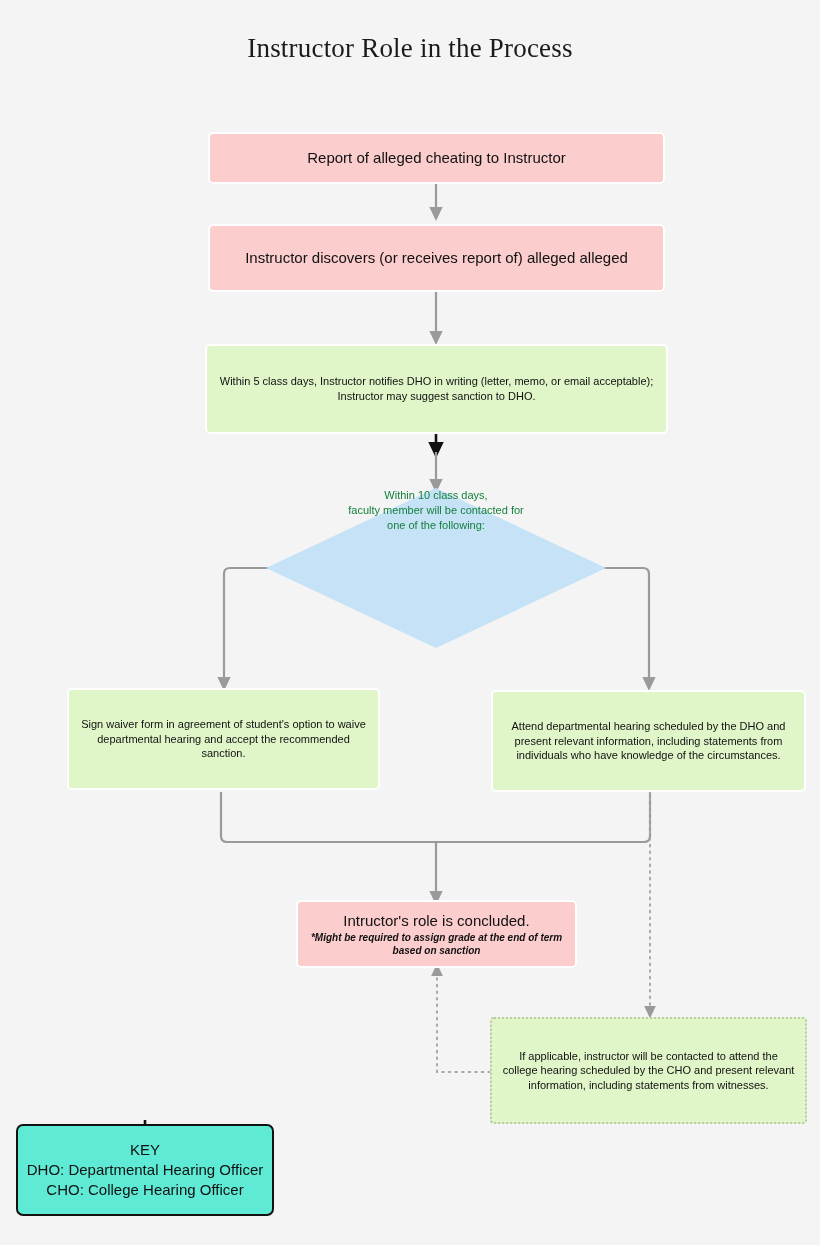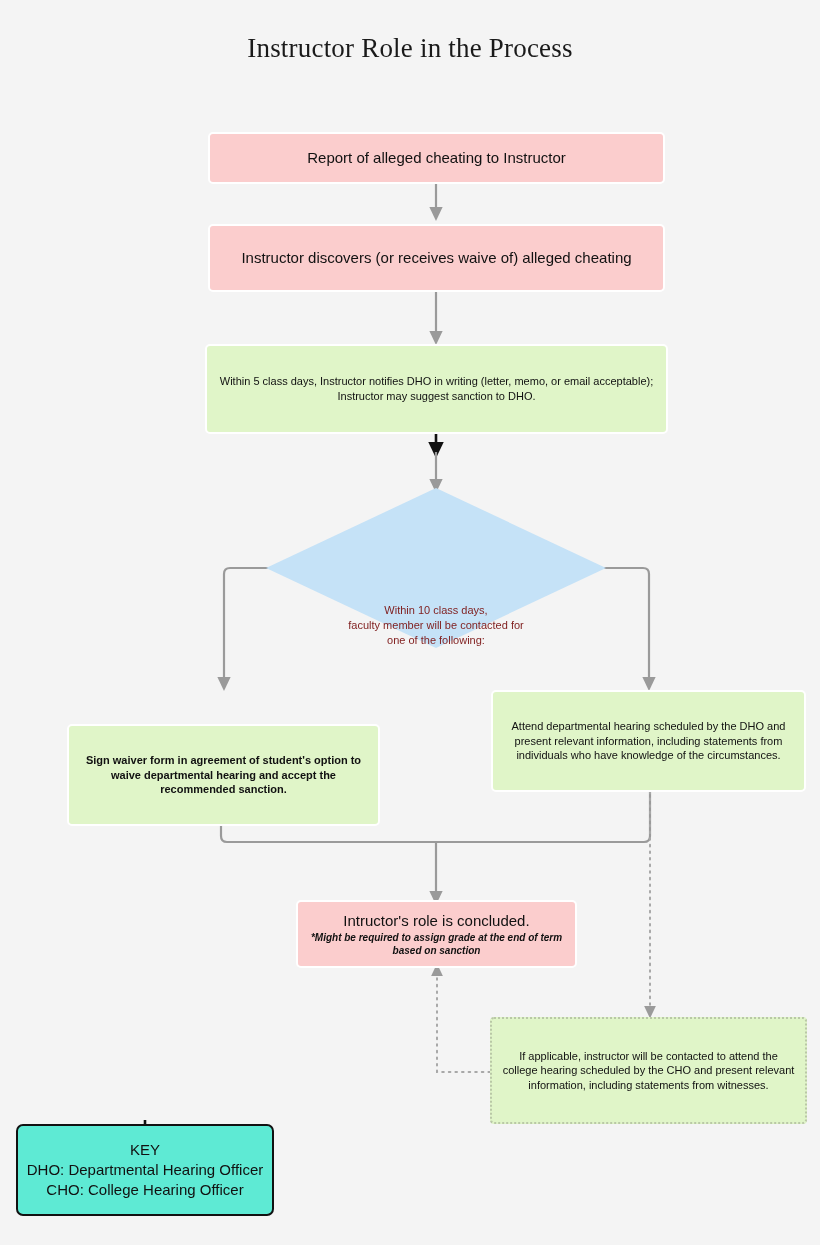--- a/index.html
+++ b/index.html
@@ -69,24 +69,24 @@
     width: 100%;
     height: 100%;
   }
   .diamond .dlabel {
     position: absolute;
     left: 0;
     top: 0;
     width: 100%;
     height: 100%;
     display: flex;
-    align-items: flex-end;
+    align-items: flex-start;
     justify-content: center;
     text-align: center;
-    color: #7f1d1d;
+    color: #15803d;
     line-height: 1.35;
   }
   #title {
     position: absolute;
     left: 0;
     top: 33px;
     width: 820px;
     text-align: center;
     font-family: "Liberation Serif", serif;
     font-size: 27px;
@@ -148,41 +148,41 @@
     <path d="M 490 1072 L 437 1072 L 437 970" stroke="#a8a8a8" stroke-width="2" fill="none" stroke-dasharray="1.6 5" stroke-linecap="round" marker-end="url(#arrowGrayUp)"></path>
 
     <path d="M 145 1120 L 145 1144" stroke="#111111" stroke-width="2.6" fill="none" marker-end="url(#arrowBlack)"></path>
   </svg>
 
   <div class="node box pink t16" style="left:208px; top:132px; width:457px; height:52px;">
     <div>Report of alleged cheating to Instructor</div>
   </div>
 
   <div class="node box pink t16" style="left:208px; top:224px; width:457px; height:68px;">
-    <div>Instructor discovers (or receives waive of) alleged cheating</div>
+    <div>Instructor discovers (or receives report of) alleged alleged</div>
   </div>
 
   <div class="node box green t15" style="left:205px; top:344px; width:463px; height:90px;">
     <div>Within 5 class days, Instructor notifies DHO in writing (letter, memo, or email acceptable); Instructor may suggest sanction to DHO.</div>
   </div>
 
   <div class="diamond" style="left:266px; top:488px; width:340px; height:160px;">
     <svg class="shape" viewBox="0 0 340 160" preserveAspectRatio="none">
       <polygon points="170,0 340,80 170,160 0,80" fill="#c5e2f7"></polygon>
     </svg>
     <div class="dlabel t15">
       <div>
         <div>Within 10 class days,</div>
         <div>faculty member will be contacted for</div>
         <div>one of the following:</div>
       </div>
     </div>
   </div>
 
-  <div class="node box green t15" style="left:67px; top:724px; width:313px; height:102px;font-weight:bold;">
+  <div class="node box green t15" style="left:67px; top:688px; width:313px; height:102px;">
     <div>Sign waiver form in agreement of student's option to waive departmental hearing and accept the recommended sanction.</div>
   </div>
 
   <div class="node box green t15" style="left:491px; top:690px; width:315px; height:102px;">
     <div>Attend departmental hearing scheduled by the DHO and present relevant information, including statements from individuals who have knowledge of the circumstances.</div>
   </div>
 
   <div class="node box pink" style="left:296px; top:900px; width:281px; height:68px;">
     <div class="t16">Intructor's role is concluded.</div>
     <div class="sub-italic">*Might be required to assign grade at the end of term based on sanction</div>

